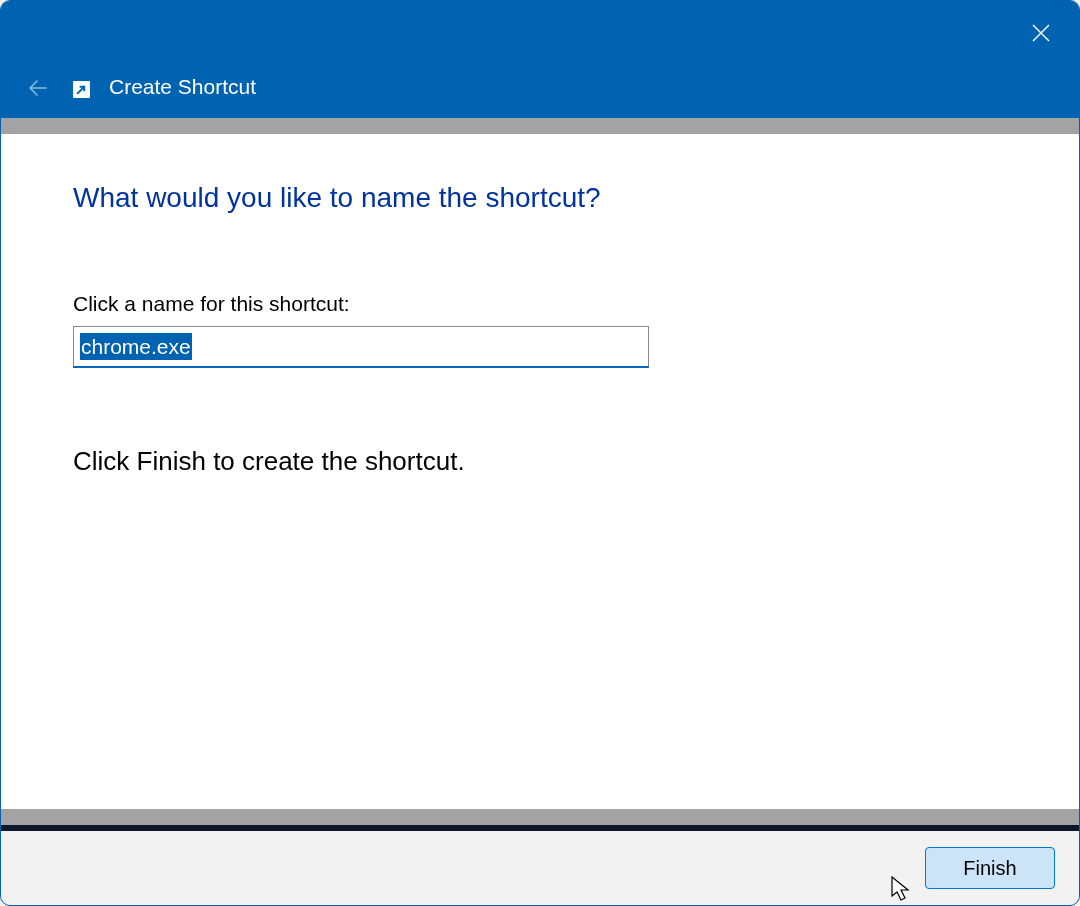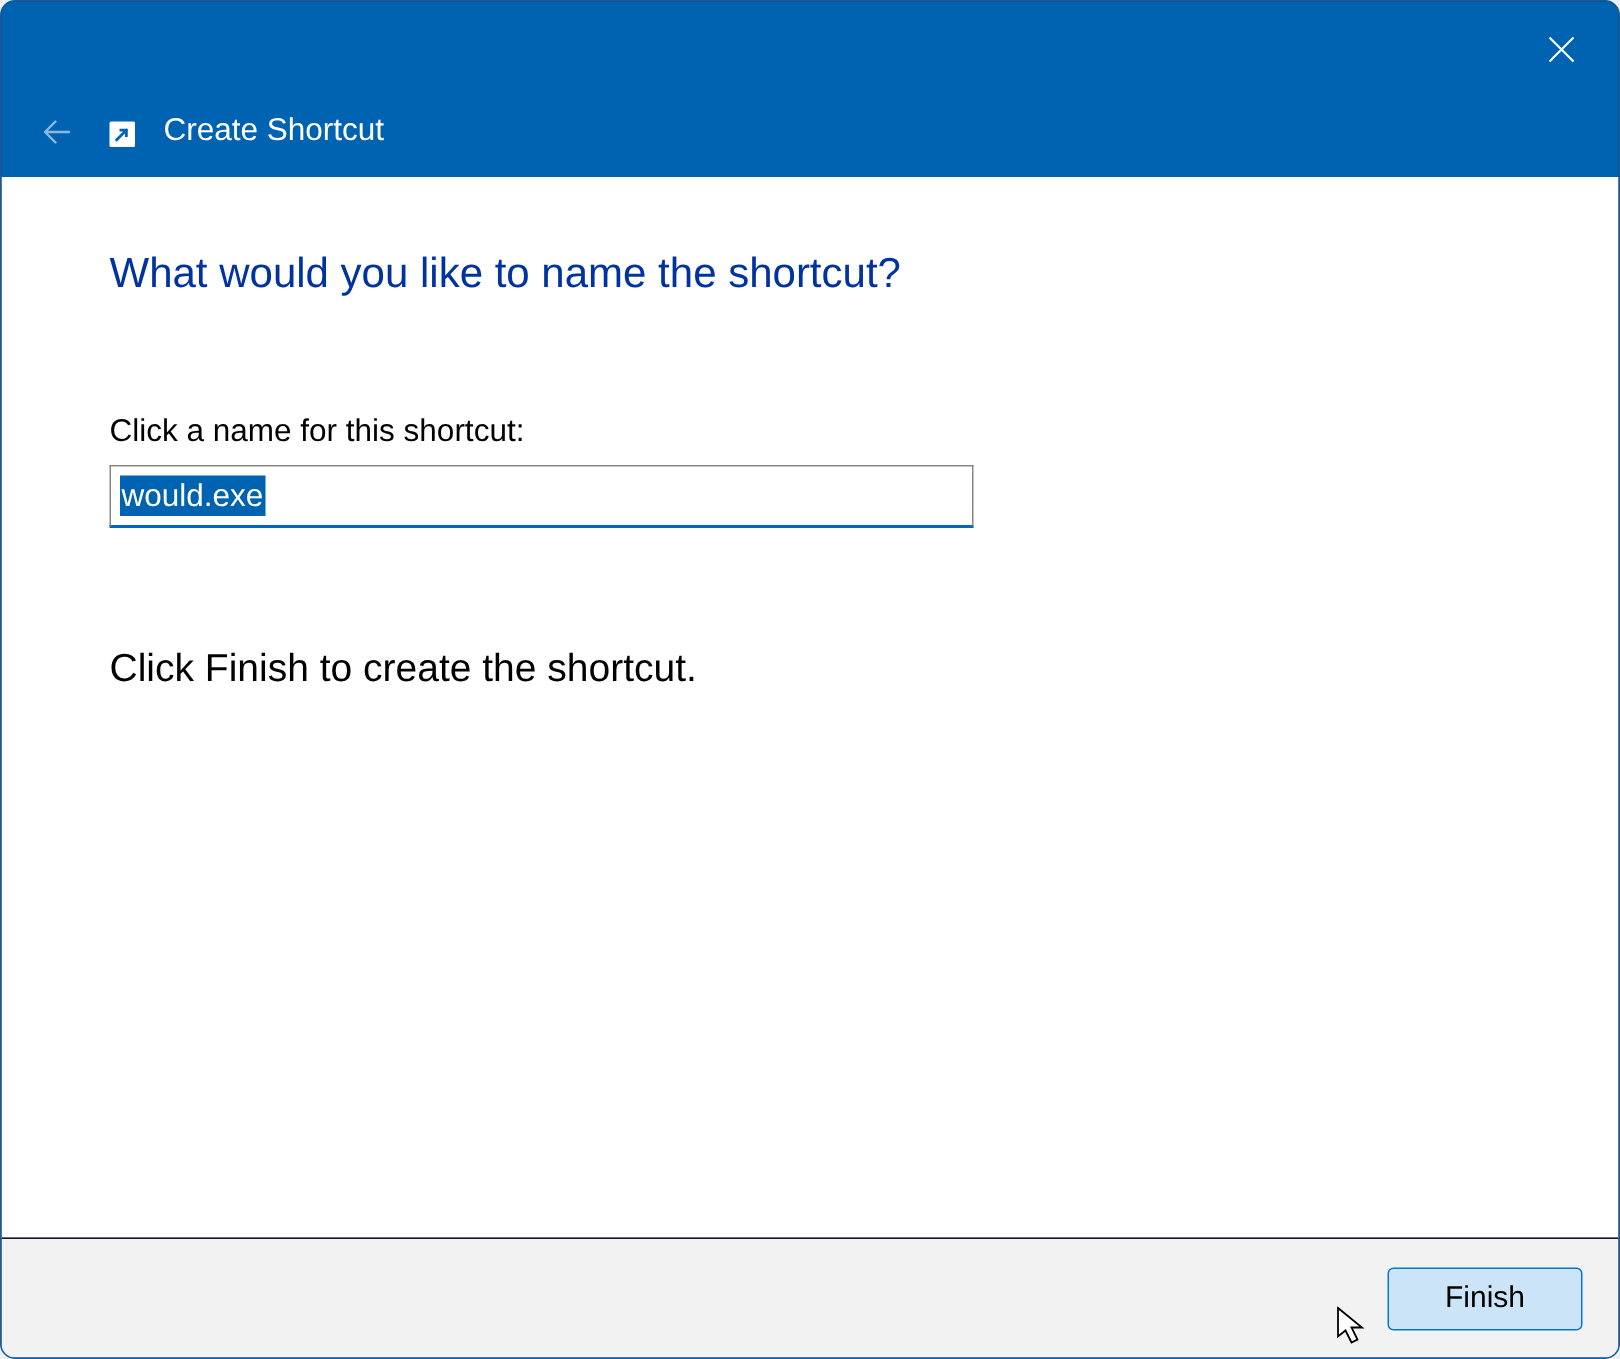--- a/index.html
+++ b/index.html
@@ -10,27 +10,28 @@
     body {
       font-family: "Segoe UI", Tahoma, sans-serif;
       background: #f0f0f0;
       width: 1080px;
       height: 906px;
       overflow: hidden;
     }
     .dialog {
       width: 1080px;
       height: 906px;
-      background: #7f1d1d;
+      background: #a3a3a3;
       border: 1px solid #0063b1;
       border-radius: 10px;
       overflow: hidden;
       display: flex;
       flex-direction: column;
       position: relative;
+      gap: 16px;
     }
     .titlebar {
       background: #0063b1;
       height: 117px;
       position: relative;
       color: #ffffff;
     }
     .close-btn {
       position: absolute;
       top: 12px;
@@ -118,21 +119,21 @@
       line-height: 27px;
       padding: 0 1px;
     }
     .instruction {
       font-size: 26px;
       color: #000000;
     }
     .footer {
       height: 80px;
       background: #f2f2f2;
-      border-top: 1px solid #0f172a;
+      border-top: 6px solid #0f172a;
       display: flex;
       justify-content: flex-end;
       align-items: center;
       padding-right: 24px;
       gap: 14px;
       position: relative;
     }
     .btn {
       min-width: 130px;
       height: 42px;
@@ -184,21 +185,21 @@
         <path d="M2 10 L9 3 M9 3 L9 7 M9 3 L5 3" stroke="#0063b1" stroke-width="2" fill="none" stroke-linecap="square"></path>
       </svg>
     </div>
     <div class="title-text">Create Shortcut</div>
   </div>
 
   <div class="content">
     <div class="heading">What would you like to name the shortcut?</div>
     <div class="label">Click a name for this shortcut:</div>
     <div class="input-wrap">
-      <span class="selected-text">would.exe</span>
+      <span class="selected-text">chrome.exe</span>
     </div>
     <div class="instruction">Click Finish to create the shortcut.</div>
   </div>
 
   <div class="footer">
     <button class="btn btn-primary">Finish</button>
     <svg class="cursor" viewBox="0 0 20 26">
       <path d="M1 1 L1 20 L6 16 L10 24 L14 22 L10 14 L17 14 Z" fill="#ffffff" stroke="#000000" stroke-width="1.2"></path>
     </svg>
   </div>

